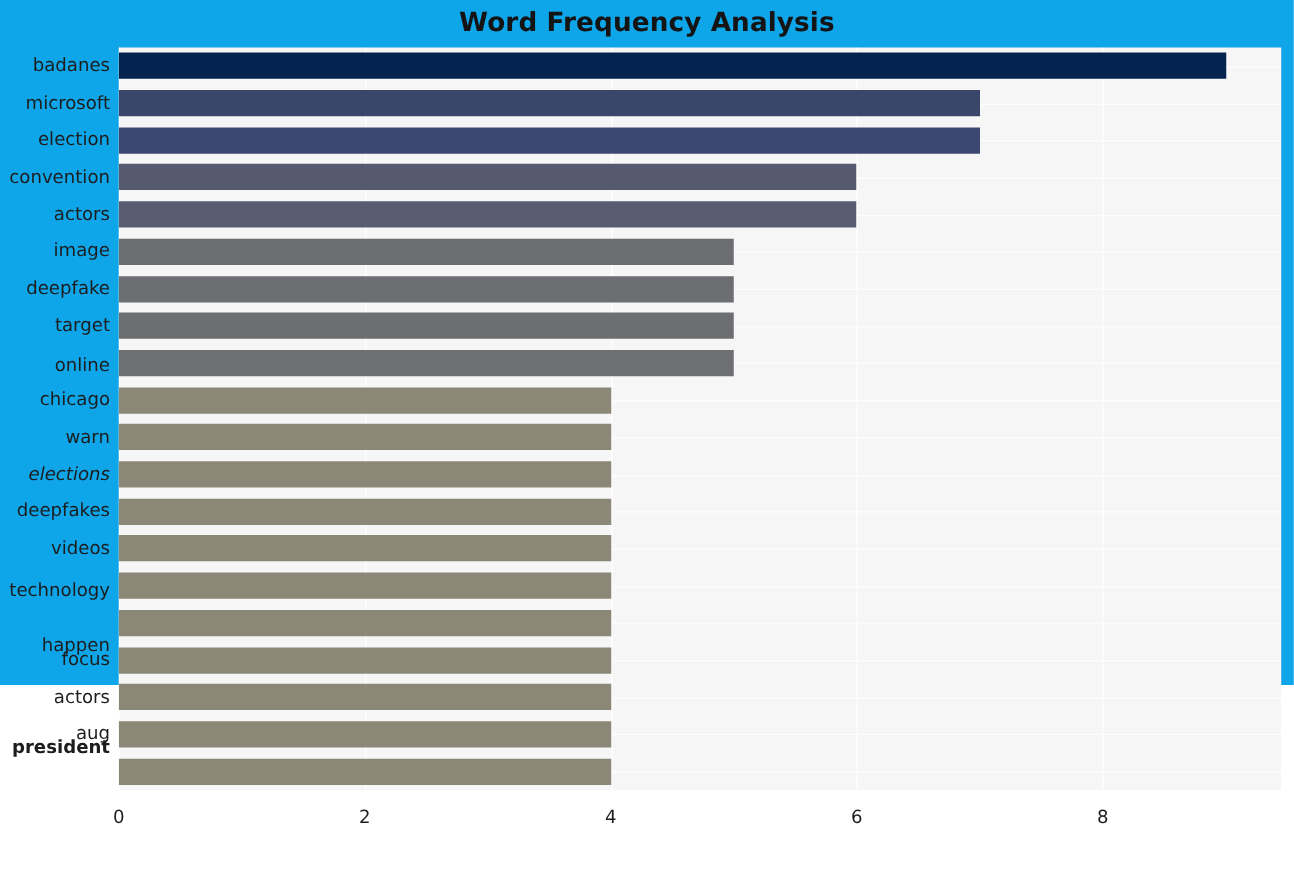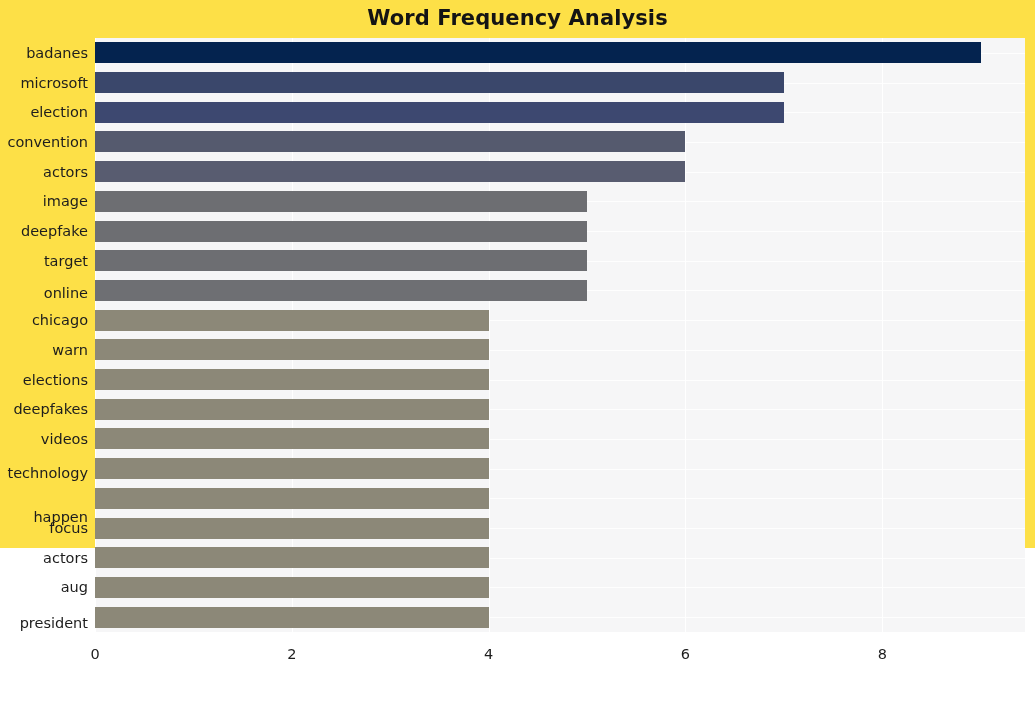--- a/index.html
+++ b/index.html
@@ -11,21 +11,21 @@
     width: 1035px;
     height: 701px;
     font-family: "DejaVu Sans", "Liberation Sans", sans-serif;
     overflow: hidden;
   }
 
   #figure {
     position: relative;
     width: 1035px;
     height: 548px;
-    background: #fde047;
+    background: #0ea5e9;
   }
 
   #chart-title {
     position: absolute;
     left: 0;
     top: 6px;
     width: 1035px;
     text-align: center;
     font-size: 21px;
     font-weight: bold;
@@ -213,29 +213,29 @@
       <div class="y-tick-label" style="top: 36.55px;">microsoft</div>
       <div class="y-tick-label" style="top: 66.25px;">election</div>
       <div class="y-tick-label" style="top: 95.95px;">convention</div>
       <div class="y-tick-label" style="top: 125.65px;">actors</div>
       <div class="y-tick-label" style="top: 155.35px;">image</div>
       <div class="y-tick-label" style="top: 185.05px;">deepfake</div>
       <div class="y-tick-label" style="top: 214.75px;">target</div>
       <div class="y-tick-label" style="top: 247px;">online</div>
       <div class="y-tick-label" style="top: 274.15px;">chicago</div>
       <div class="y-tick-label" style="top: 303.85px;">warn</div>
-      <div class="y-tick-label" style="top: 333.55px;">elections</div>
+      <div class="y-tick-label" style="top: 333.55px; font-style: italic;">elections</div>
       <div class="y-tick-label" style="top: 363.25px;">deepfakes</div>
       <div class="y-tick-label" style="top: 392.95px; padding-left: 19px;">videos</div>
       <div class="y-tick-label" style="top: 422.65px; margin-top: 48px;">happen</div>
       <div class="y-tick-label" style="top: 427px;">technology</div>
       <div class="y-tick-label" style="top: 482.05px;">focus</div>
       <div class="y-tick-label" style="top: 511.75px;">actors</div>
       <div class="y-tick-label" style="top: 541.45px;">aug</div>
-      <div class="y-tick-label" style="top: 577px;">president</div>
+      <div class="y-tick-label" style="top: 552px; font-weight: bold;">president</div>
     </div>
 
   <div id="x-axis">
   <div class="x-tick-label" style="left: 95px;">0</div>
       <div class="x-tick-label" style="left: 291.825px;">2</div>
       <div class="x-tick-label" style="left: 488.651px;">4</div>
       <div class="x-tick-label" style="left: 685.476px;">6</div>
       <div class="x-tick-label" style="left: 882.302px;">8</div>
     </div>
 

